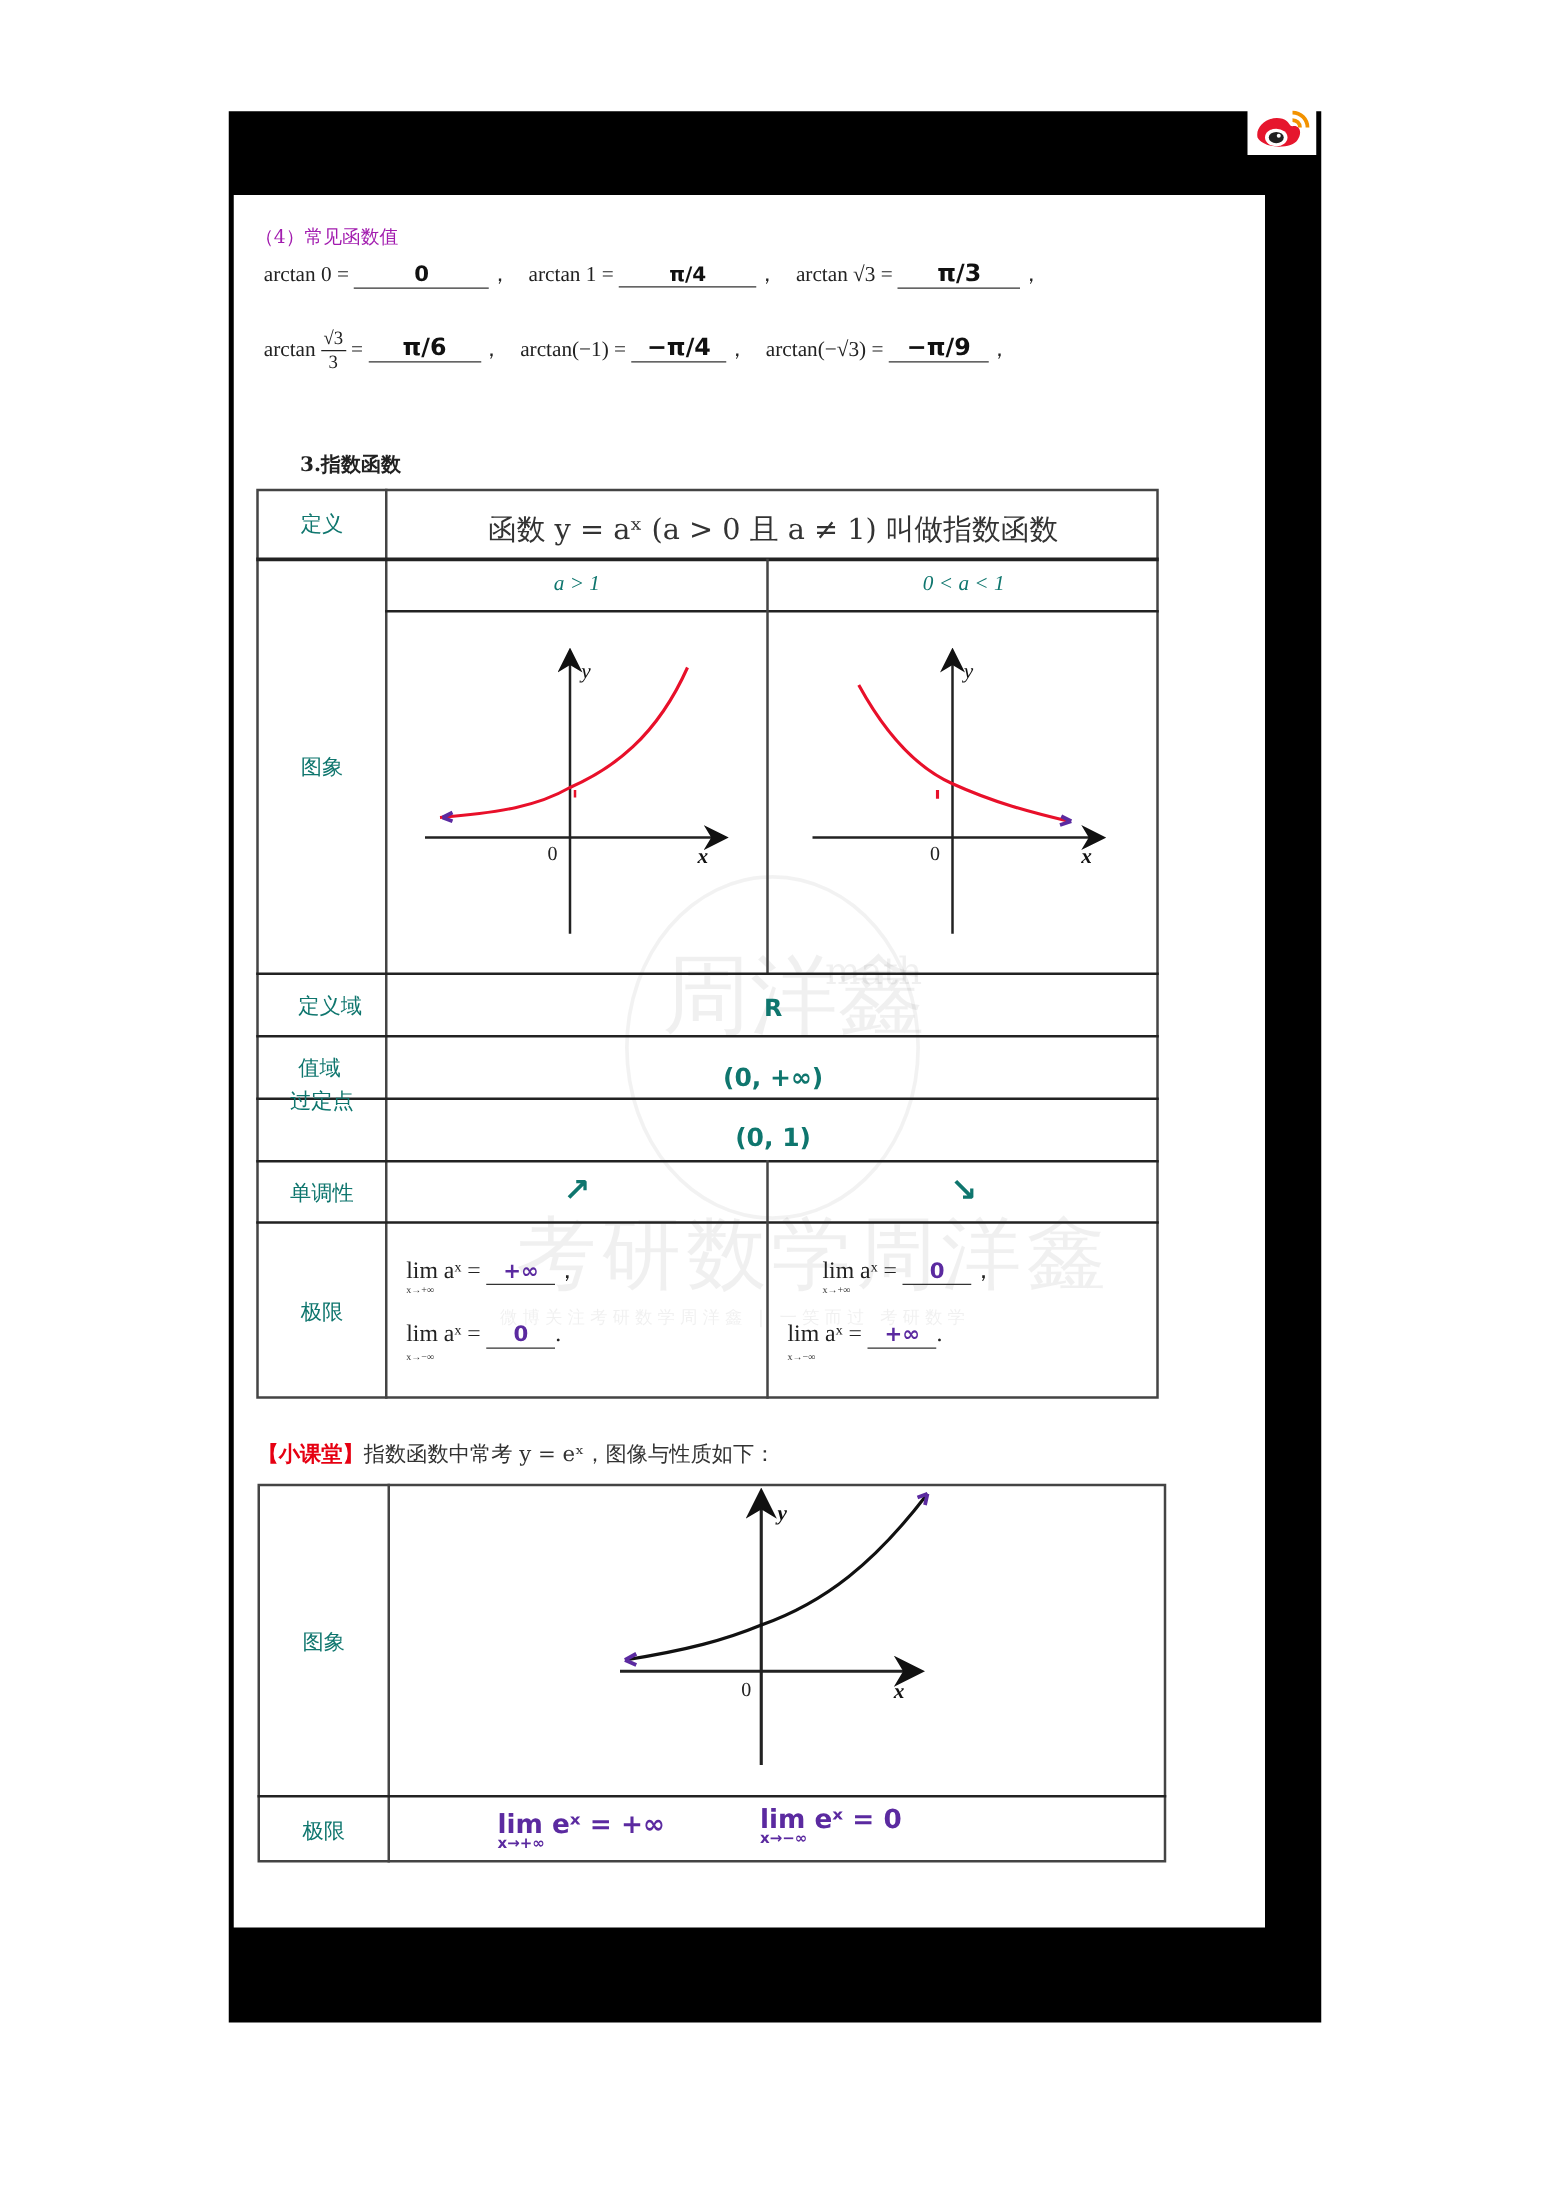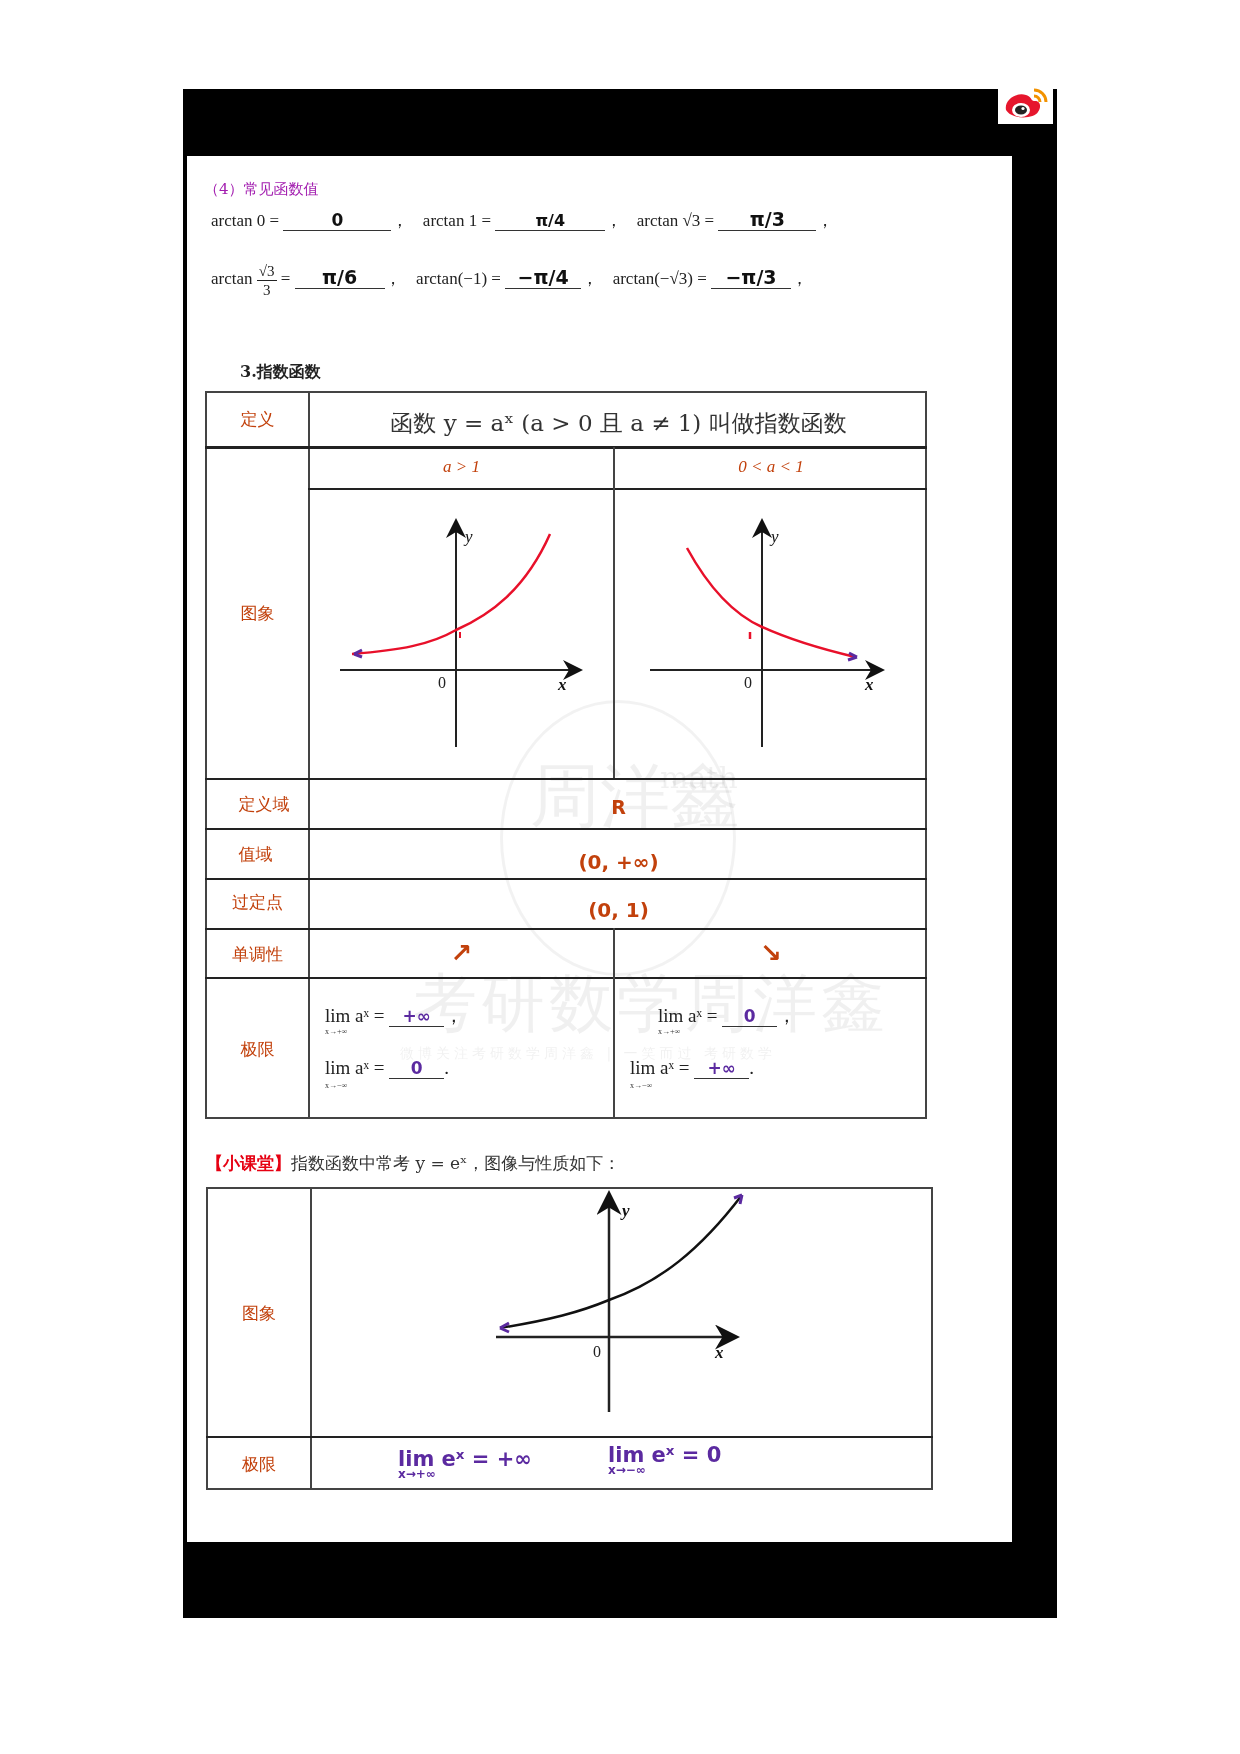--- a/index.html
+++ b/index.html
@@ -10,21 +10,21 @@
   .abs{position:absolute;}
   .cn{font-family:"DejaVu Serif","Liberation Serif",serif;}
   .serif{font-family:"Liberation Serif","DejaVu Serif",serif;}
   .hw{font-family:"DejaVu Sans","Liberation Sans",sans-serif;font-weight:bold;color:#111;}
   .hwp{font-family:"DejaVu Sans","Liberation Sans",sans-serif;font-weight:bold;color:#5b2aa0;}
   .blank{display:inline-block;border-bottom:1.5px solid #333;text-align:center;vertical-align:baseline;}
   .formula{font-size:17px;white-space:nowrap;}
   .tbl{position:absolute;border:2px solid #444;box-sizing:border-box;}
   .hline{position:absolute;height:2px;background:#222;}
   .vline{position:absolute;width:2px;background:#444;}
-  .cell-label{position:absolute;font-size:17px;color:#c2410c;text-align:center;}
+  .cell-label{position:absolute;font-size:17px;color:#0f766e;text-align:center;}
   .lim{position:absolute;font-size:19px;white-space:nowrap;}
   .lim .sub{position:absolute;font-size:8px;left:0;top:24px;color:#333;}
   .wm{position:absolute;color:rgba(0,0,0,0.06);font-family:"DejaVu Sans",sans-serif;white-space:nowrap;pointer-events:none;}
 </style>
 </head>
 <body>
 
 <div class="frame"></div>
 <div class="logo">
   <svg width="55" height="40" viewBox="0 0 55 40">
@@ -63,21 +63,21 @@
     <span style="border-bottom:1px solid #222;padding:0 2px;">√3</span>
     <span>3</span>
   </span>
   <span>=</span>
   <span class="blank hw" style="width:90px;font-size:19px;">π/6</span><span>，</span>
   <span style="display:inline-block;width:6px;"></span>
   <span>arctan(−1) =</span>
   <span class="blank hw" style="width:76px;font-size:19px;">−π/4</span><span>，</span>
   <span style="display:inline-block;width:6px;"></span>
   <span>arctan(−√3) =</span>
-  <span class="blank hw" style="width:80px;font-size:19px;">−π/3</span><span>，</span>
+  <span class="blank hw" style="width:80px;font-size:19px;">−π/9</span><span>，</span>
 </div>
 
 <div class="abs cn" style="left:240px;top:362px;font-size:16px;font-weight:bold;color:#222;">3.指数函数</div>
 
 <div class="tbl" style="left:205px;top:391px;width:722px;height:728px;"></div>
 <div class="vline" style="left:308px;top:391px;height:728px;"></div>
 <div class="hline" style="left:205px;top:446px;width:722px;height:3px;"></div>
 <div class="hline" style="left:308px;top:488px;width:619px;"></div>
 <div class="vline" style="left:613px;top:447px;height:332px;"></div>
 <div class="hline" style="left:205px;top:778px;width:722px;"></div>
@@ -87,21 +87,21 @@
 <div class="hline" style="left:205px;top:977px;width:722px;"></div>
 <div class="vline" style="left:613px;top:928px;height:191px;"></div>
 
 <div class="cell-label cn" style="left:207px;top:408px;width:101px;">定义</div>
 <div class="cell-label cn" style="left:310px;top:408px;width:617px;font-size:23px;color:#333;">函数 y = aˣ (a &gt; 0 且 a ≠ 1) 叫做指数函数</div>
 <div class="cell-label serif" style="left:310px;top:457px;width:303px;font-style:italic;">a &gt; 1</div>
 <div class="cell-label serif" style="left:615px;top:457px;width:312px;font-style:italic;">0 &lt; a &lt; 1</div>
 <div class="cell-label cn" style="left:207px;top:602px;width:101px;">图象</div>
 <div class="cell-label cn" style="left:207px;top:793px;width:114px;">定义域</div>
 <div class="cell-label cn" style="left:207px;top:843px;width:97px;">值域</div>
-<div class="cell-label cn" style="left:207px;top:891px;width:101px;">过定点</div>
+<div class="cell-label cn" style="left:207px;top:869px;width:101px;">过定点</div>
 <div class="cell-label cn" style="left:207px;top:943px;width:101px;">单调性</div>
 <div class="cell-label cn" style="left:207px;top:1038px;width:101px;">极限</div>
 
 <div class="cell-label hwp" style="left:310px;top:796px;width:617px;font-size:19px;">R</div>
 <div class="cell-label hwp" style="left:310px;top:850px;width:617px;font-size:20px;">(0, +∞)</div>
 <div class="cell-label hwp" style="left:310px;top:898px;width:617px;font-size:20px;">(0, 1)</div>
 <div class="cell-label hwp" style="left:310px;top:938px;width:303px;font-size:26px;">↗</div>
 <div class="cell-label hwp" style="left:615px;top:938px;width:312px;font-size:26px;">↘</div>
 
 <svg class="abs" style="left:310px;top:490px;" width="303" height="288">

